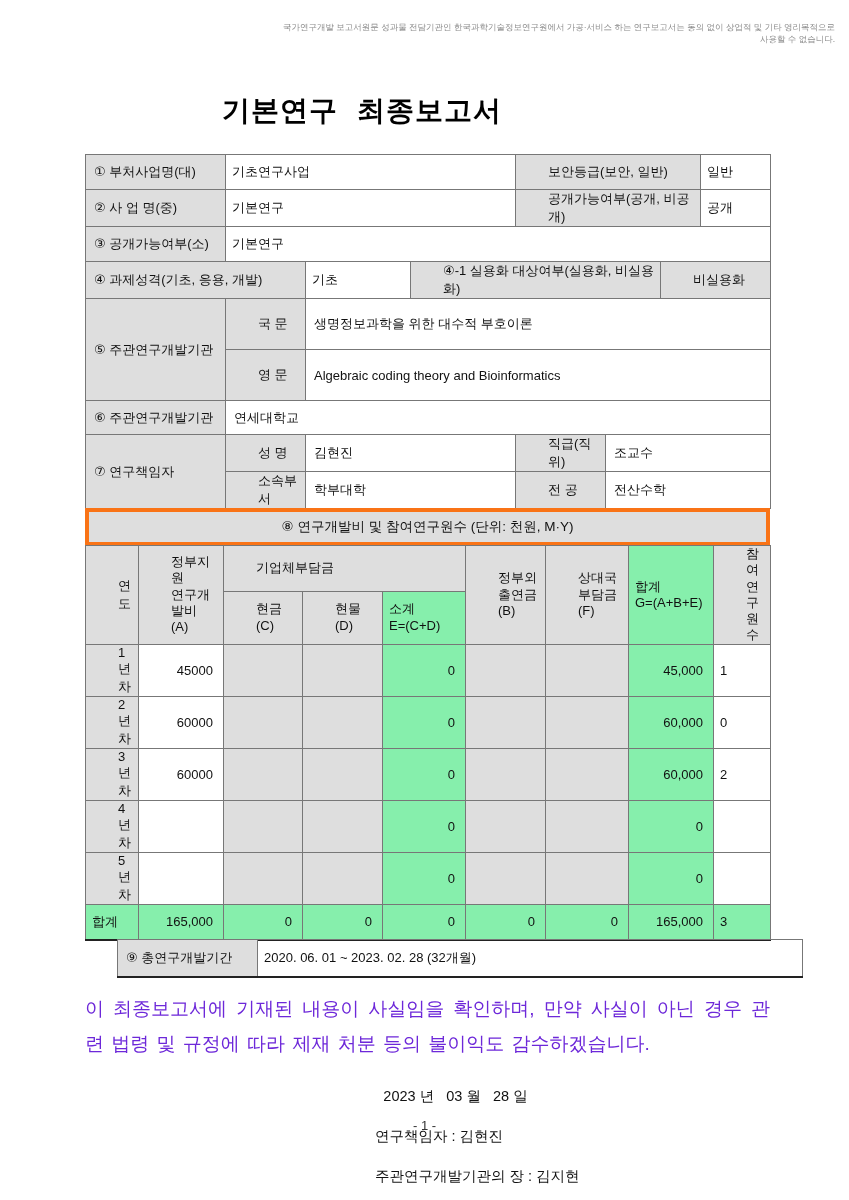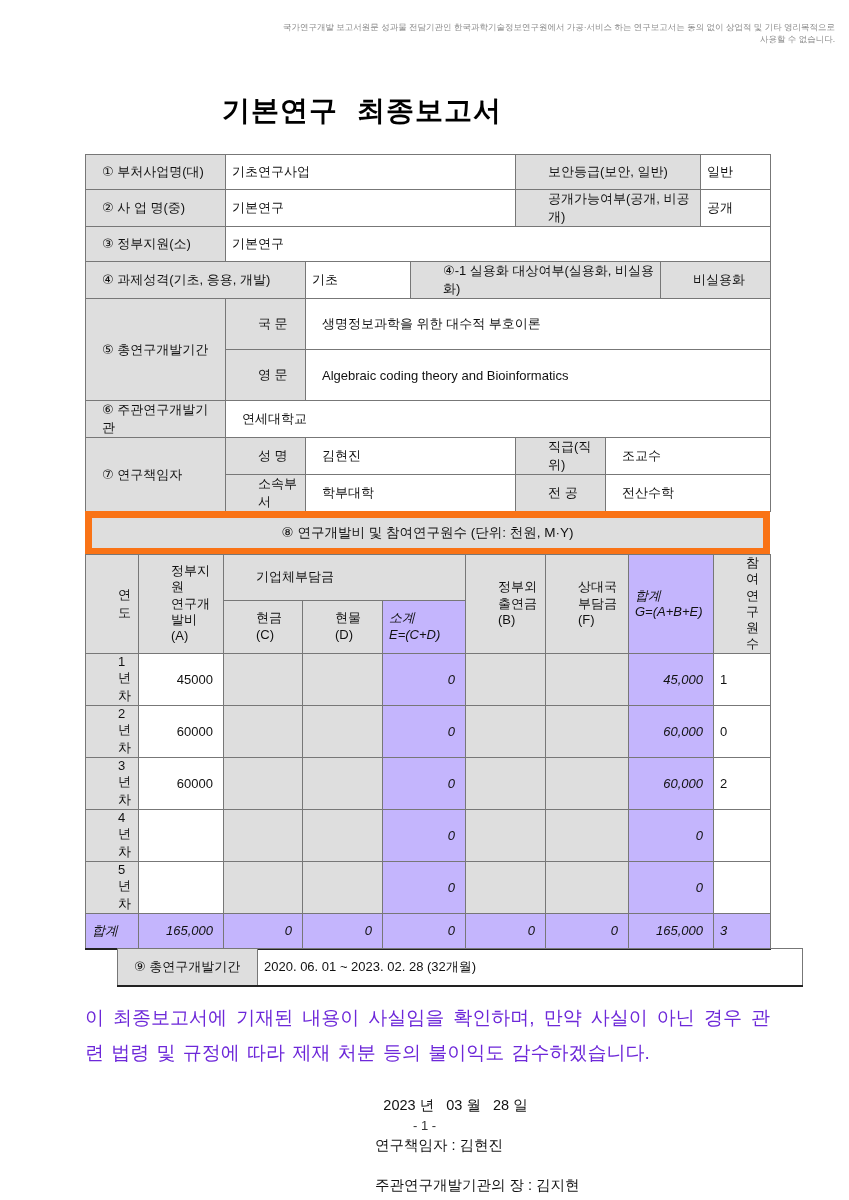--- a/index.html
+++ b/index.html
@@ -17,32 +17,32 @@
     white-space:pre; word-spacing:10px; letter-spacing:1px;
   }
   .content { position:absolute; left:85px; top:154px; width:685px; }
 
   table { border-collapse:collapse; table-layout:fixed; width:685px; }
   td {
     border:1px solid #777; font-size:13px; padding:0 6px; overflow:hidden;
     color:#111;
   }
   .g  { background:#dedede;padding-left:32px; }
-  .o  { background:#c4b5fd;font-style:italic; }
+  .o  { background:#86efac; }
   .c  { text-align:left; }
-  .l  { text-align:left; padding-left:16px; }
+  .l  { text-align:left; padding-left:8px; }
   .r  { text-align:right; padding-right:10px; }
   .pre { white-space:pre-line; line-height:1.25; }
 
   .info-table tr.h34 td { height:34px; }
   .info-table tr.h50 td { height:50px; }
   .info-table tr.h33 td { height:33px; }
 
   .section-bar {
-    margin-top:-1px; height:30px; border:7px solid #f97316; background:#dedede;
+    margin-top:-1px; height:30px; border:4px solid #f97316; background:#dedede;
     display:flex; align-items:center; justify-content:center;
     font-size:13.5px; color:#111;
   }
   .budget-table { margin-top:-1px; }
   .budget-table tr.hdr1 td { height:37px; }
   .budget-table tr.hdr2 td { height:43px; }
   .budget-table tr.data td { height:34px; }
   .budget-table tr.total-row td { border-bottom:2px solid #222; }
 
   .period-table { margin-top:-2px;margin-left:32px; }
@@ -95,31 +95,31 @@
       <td class="g c" colspan="3">보안등급(보안, 일반)</td>
       <td class="c">일반</td>
     </tr>
     <tr class="h34">
       <td class="g l">② 사  업  명(중)</td>
       <td class="c" colspan="3">기본연구</td>
       <td class="g c" colspan="3">공개가능여부(공개, 비공개)</td>
       <td class="c">공개</td>
     </tr>
     <tr class="h34">
-      <td class="g l">③ 정부지원(소)</td>
+      <td class="g l">③ 공개가능여부(소)</td>
       <td class="c" colspan="7">기본연구</td>
     </tr>
     <tr class="h34">
       <td class="g l" colspan="2">④ 과제성격(기초, 응용, 개발)</td>
       <td class="c">기초</td>
       <td class="g c" colspan="3">④-1 실용화 대상여부(실용화, 비실용화)</td>
       <td class="g c" colspan="2">비실용화</td>
     </tr>
     <tr class="h50">
-      <td class="g l" rowspan="2">⑤ 총연구개발기간</td>
+      <td class="g l" rowspan="2">⑤ 주관연구개발기관</td>
       <td class="g c">국 문</td>
       <td class="l" colspan="6">생명정보과학을 위한 대수적 부호이론</td>
     </tr>
     <tr class="h50">
       <td class="g c">영 문</td>
       <td class="l" colspan="6">Algebraic coding theory and Bioinformatics</td>
     </tr>
     <tr class="h33">
       <td class="g l">⑥ 주관연구개발기관</td>
       <td class="l" colspan="7">연세대학교</td>

